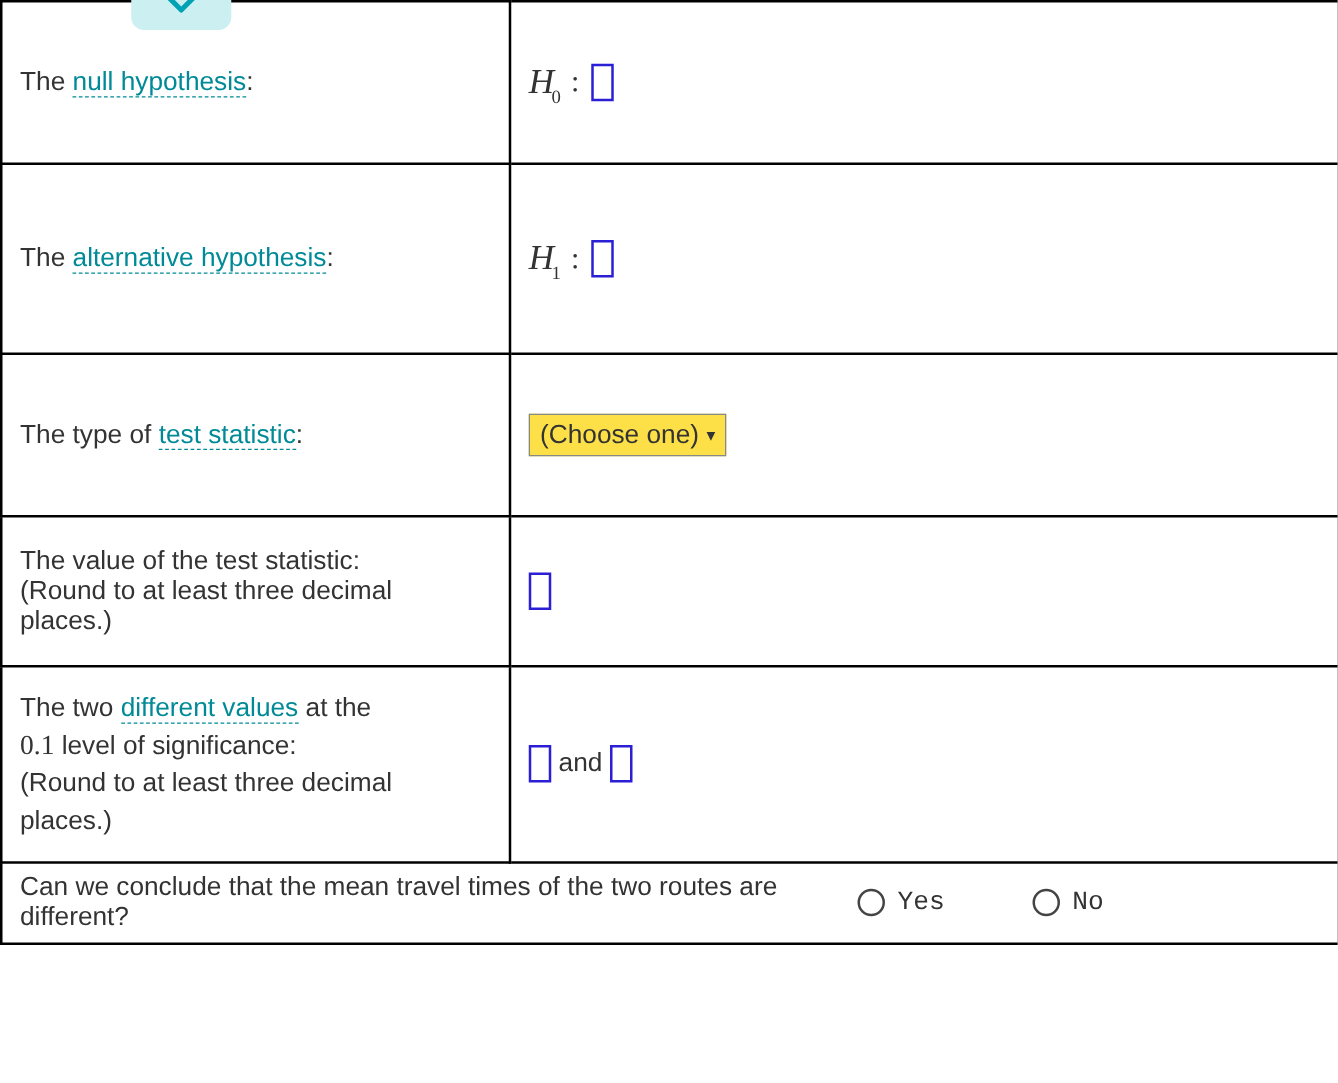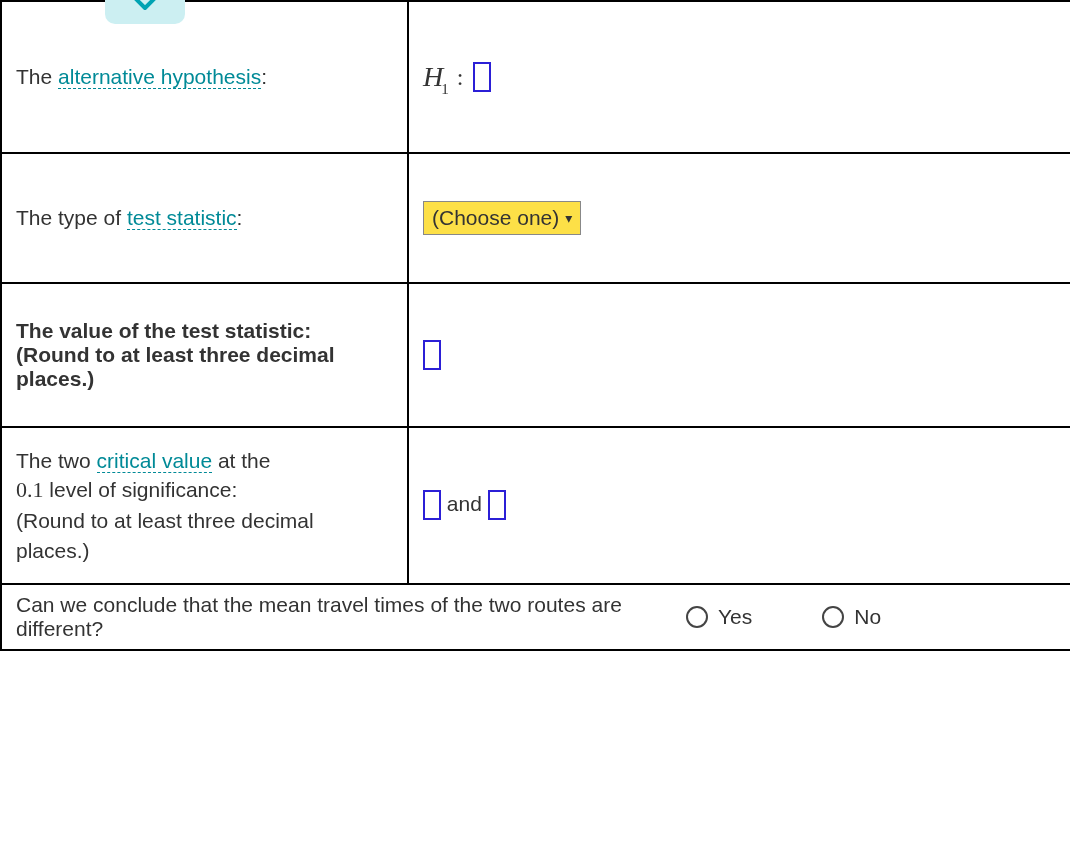--- a/index.html
+++ b/index.html
@@ -113,20 +113,32 @@
     </svg>
   </div>
 
   <table class="main">
     <colgroup>
         <col class="c1">
         <col class="c2">
       </colgroup>
 
     <tbody>
+        <tr>
+      <td style="height:130px;">
+        <span class="txt">The </span><span class="term">null hypothesis</span><span class="txt">:</span>
+      </td>
+      <td>
+        <div class="hcell">
+          <span class="serif Hsym"><span>H</span><span class="subn">0</span></span>
+          <span class="serif colon">:</span>
+          <span class="blank"></span>
+        </div>
+      </td>
+    </tr>
 
     <tr>
       <td style="height:152px;">
         <span class="txt">The </span><span class="term">alternative hypothesis</span><span class="txt">:</span>
       </td>
       <td>
         <div class="hcell">
           <span class="serif Hsym"><span>H</span><span class="subn">1</span></span>
           <span class="serif colon">:</span>
           <span class="blank"></span>
@@ -140,53 +152,53 @@
       </td>
       <td>
         <div class="select-like">
           <span>(Choose one)</span>
           <span class="chev">▾</span>
         </div>
       </td>
     </tr>
 
     <tr>
-      <td style="height:144px;font-weight:bold;">
+      <td style="height:120px;">
         <div>The value of the test statistic:</div>
         <div>(Round to at least three decimal places.)</div>
       </td>
       <td>
         <span class="blank"></span>
       </td>
     </tr>
 
     <tr>
       <td style="height:150px;">
         <div class="row5-left">
-          <span class="txt">The two </span><span class="term">critical value</span><span class="txt"> at the </span><br>
+          <span class="txt">The two </span><span class="term">different values</span><span class="txt"> at the </span><br>
           <span class="siglvl">0.1</span><span class="txt"> level of significance:</span><br>
           <span class="txt">(Round to at least three decimal places.)</span>
         </div>
       </td>
       <td>
         <span class="blank"></span>
         <span> and </span>
         <span class="blank"></span>
       </td>
     </tr>
 
     <tr>
       <td colspan="2" style="padding:0;">
         <table style="width:100%; border-collapse:collapse;">
           <tbody>
                 <tr>
             <td style="border:none; padding:4px 14px; width:640px;">
               <span>Can we conclude that the mean travel times of the two routes are different?</span>
             </td>
-            <td style="border:none; padding:20px 14px;">
+            <td style="border:none; padding:20px 14px;font-family:Liberation Mono, monospace;">
               <div class="radio-group">
                 <div class="radio-opt">
                   <span class="radio-circle"></span>
                   <span>Yes</span>
                 </div>
                 <div class="radio-opt">
                   <span class="radio-circle"></span>
                   <span>No</span>
                 </div>
               </div>

